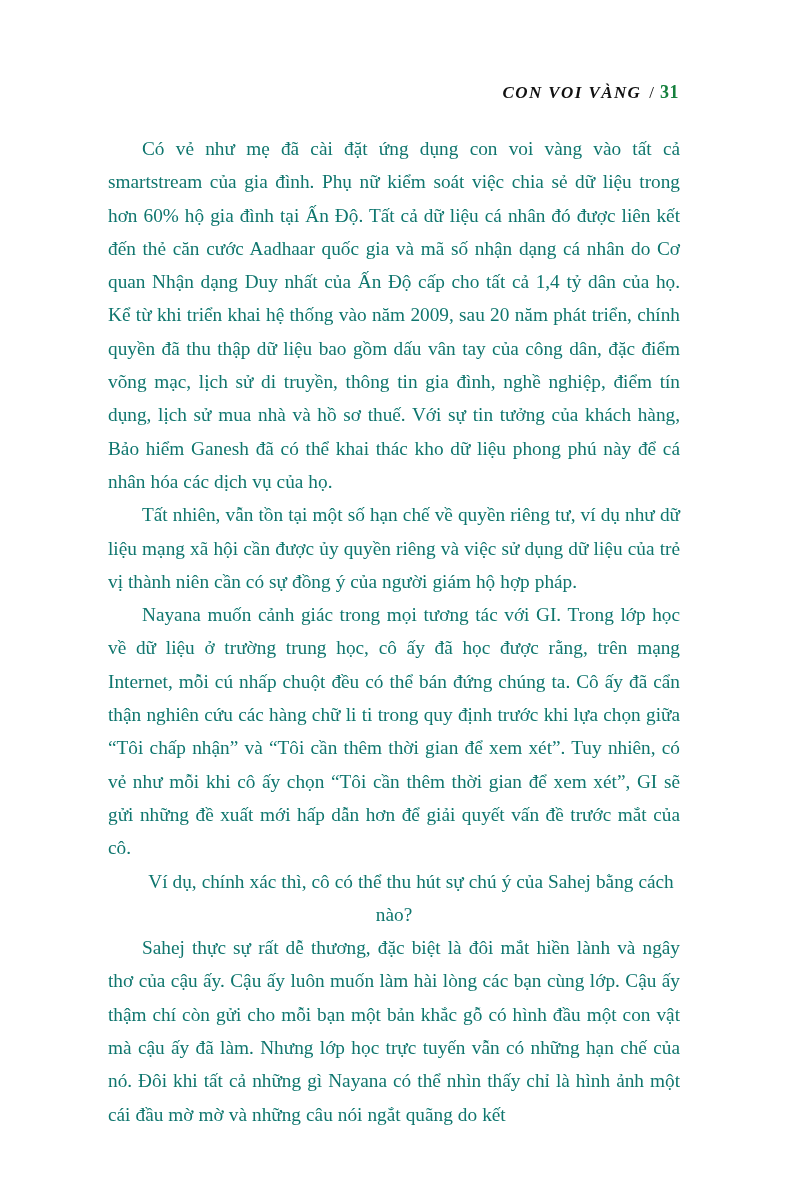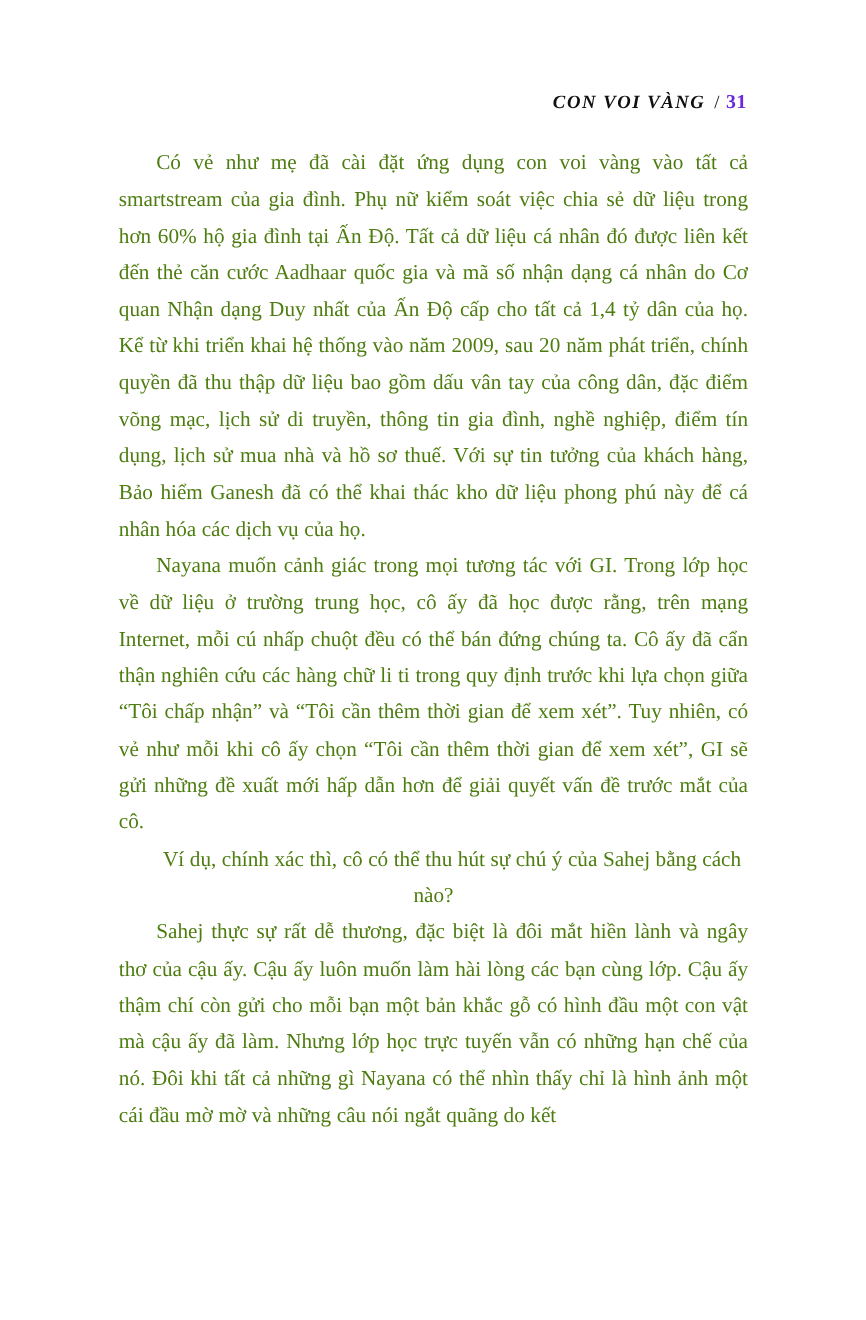--- a/index.html
+++ b/index.html
@@ -41,53 +41,54 @@
   .header .sep {
     font-style: normal;
     font-weight: normal;
     font-size: 17px;
     margin: 0 6px 0 8px;
     color: #101010;
   }
   .header .page-number {
     font-weight: bold;
     font-size: 18px;
-    color: #6d28d9;
+    color: #15803d;
     letter-spacing: 0.5px;
   }
   .body-text {
     position: absolute;
     top: 132px;
     left: 108px;
     width: 572px;
   }
   .body-text p {
     margin: 0;
     font-size: 19.3px;
     line-height: 33.3px;
     text-align: justify;
     text-indent: 34px;
-    color: #4d7c0f;
+    color: #0f766e;
     word-spacing: 0.2px;
   }
   .body-text p.last-short {
     text-align: center;
   }
 </style>
 </head>
 <body>
 
 <div class="page">
 
   <div class="header">
     <span class="book-title">CON VOI VÀNG</span>
     <span class="sep">/</span>
     <span class="page-number">31</span>
   </div>
 
   <div class="body-text">
     <p>Có vẻ như mẹ đã cài đặt ứng dụng con voi vàng vào tất cả smartstream của gia đình. Phụ nữ kiểm soát việc chia sẻ dữ liệu trong hơn 60% hộ gia đình tại Ấn Độ. Tất cả dữ liệu cá nhân đó được liên kết đến thẻ căn cước Aadhaar quốc gia và mã số nhận dạng cá nhân do Cơ quan Nhận dạng Duy nhất của Ấn Độ cấp cho tất cả 1,4 tỷ dân của họ. Kể từ khi triển khai hệ thống vào năm 2009, sau 20 năm phát triển, chính quyền đã thu thập dữ liệu bao gồm dấu vân tay của công dân, đặc điểm võng mạc, lịch sử di truyền, thông tin gia đình, nghề nghiệp, điểm tín dụng, lịch sử mua nhà và hồ sơ thuế. Với sự tin tưởng của khách hàng, Bảo hiểm Ganesh đã có thể khai thác kho dữ liệu phong phú này để cá nhân hóa các dịch vụ của họ.</p>
+    <p>Tất nhiên, vẫn tồn tại một số hạn chế về quyền riêng tư, ví dụ như dữ liệu mạng xã hội cần được ủy quyền riêng và việc sử dụng dữ liệu của trẻ vị thành niên cần có sự đồng ý của người giám hộ hợp pháp.</p>
     <p>Nayana muốn cảnh giác trong mọi tương tác với GI. Trong lớp học về dữ liệu ở trường trung học, cô ấy đã học được rằng, trên mạng Internet, mỗi cú nhấp chuột đều có thể bán đứng chúng ta. Cô ấy đã cẩn thận nghiên cứu các hàng chữ li ti trong quy định trước khi lựa chọn giữa “Tôi chấp nhận” và “Tôi cần thêm thời gian để xem xét”. Tuy nhiên, có vẻ như mỗi khi cô ấy chọn “Tôi cần thêm thời gian để xem xét”, GI sẽ gửi những đề xuất mới hấp dẫn hơn để giải quyết vấn đề trước mắt của cô.</p>
     <p class="last-short">Ví dụ, chính xác thì, cô có thể thu hút sự chú ý của Sahej bằng cách nào?</p>
     <p>Sahej thực sự rất dễ thương, đặc biệt là đôi mắt hiền lành và ngây thơ của cậu ấy. Cậu ấy luôn muốn làm hài lòng các bạn cùng lớp. Cậu ấy thậm chí còn gửi cho mỗi bạn một bản khắc gỗ có hình đầu một con vật mà cậu ấy đã làm. Nhưng lớp học trực tuyến vẫn có những hạn chế của nó. Đôi khi tất cả những gì Nayana có thể nhìn thấy chỉ là hình ảnh một cái đầu mờ mờ và những câu nói ngắt quãng do kết</p>
   </div>
 
 </div>
 
 </body></html>

